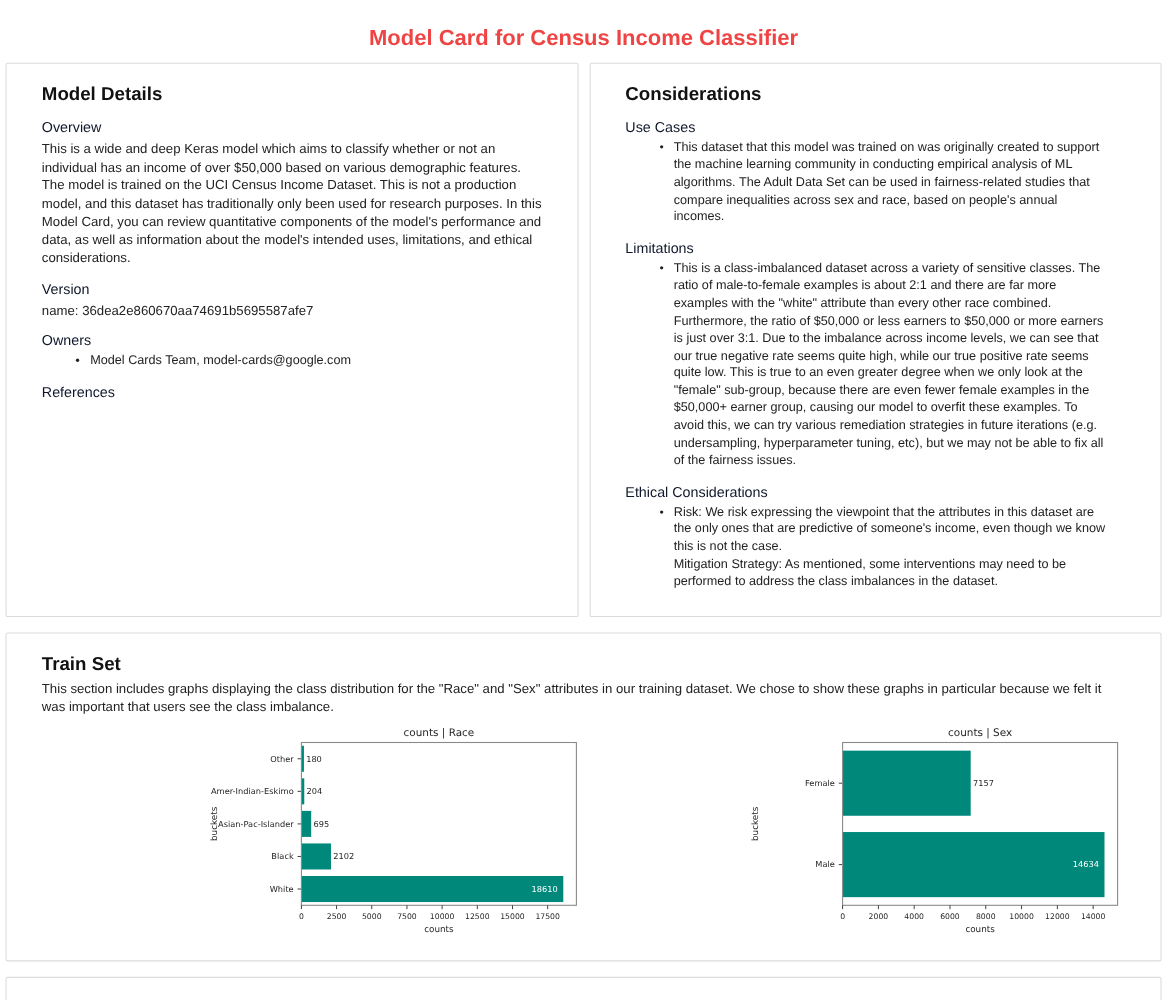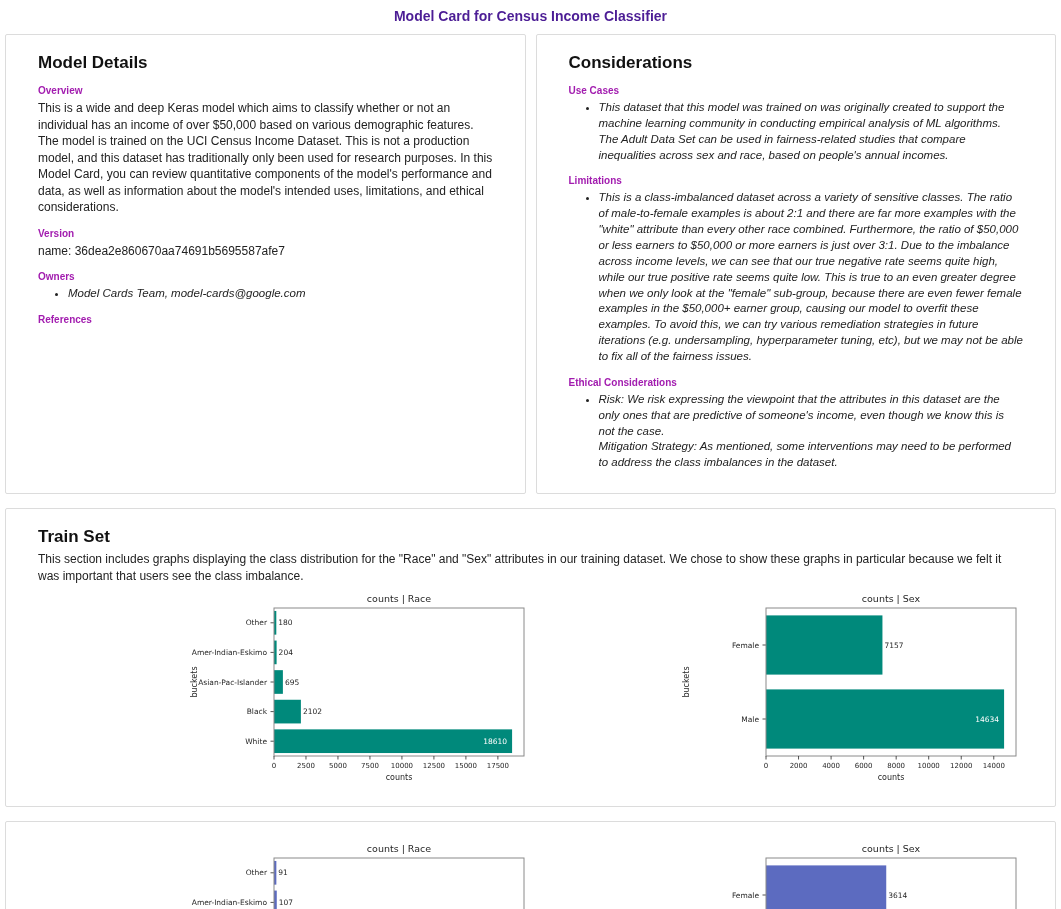--- a/index.html
+++ b/index.html
@@ -1,28 +1,28 @@
 <!DOCTYPE html>
 <html><head>
 <meta charset="utf-8">
 <style>
   html,body{margin:0;padding:0;background:#fff;color:#212121;
     font-family:"Liberation Sans",sans-serif;}
   .page{width:1061px;min-height:909px;box-sizing:border-box;padding:4px 5px 6px;}
-  h1.page-title{font-size:14px;font-weight:700;text-align:center;margin:4px 0 10px;color:#4c1d95;}
+  h1.page-title{font-size:20px;font-weight:700;text-align:center;margin:20px 0 10px;color:#ef4444;}
   .card{background:#fff;border:1px solid #dcdcdc;border-radius:2px;
     box-sizing:border-box;padding:12px 32px 14px;}
   .top-row{display:flex;gap:10px;align-items:stretch;}
   .top-row .card{flex:1;min-height:313px;}
   .full-card{margin-top:14px;}
   h2.section-title{font-size:17px;font-weight:700;margin:6px 0 4px;color:#111;}
-  h3.sub-heading{font-size:10px;font-weight:700;margin:12px 0 4px;color:#a21caf;}
+  h3.sub-heading{font-size:13px;font-weight:400;margin:12px 0 4px;color:#0f172a;}
   p.body-text{font-size:12px;line-height:1.38;margin:2px 0;color:#222;}
   ul.bullets{margin:2px 0 0;padding-left:30px;}
-  ul.bullets li{font-size:11.5px;line-height:1.38;margin:0 0 8px;color:#222;font-style:italic;}
+  ul.bullets li{font-size:11.5px;line-height:1.38;margin:0 14px 8px;color:#222;}
   .pre-line{white-space:pre-line;}
   .charts-row{display:flex;margin-top:8px;}
   .chart-col{flex:1;display:flex;justify-content:flex-end;}
   .chart svg{display:block;}
 </style>
 </head>
 <body>
 
 <div class="page">
 

